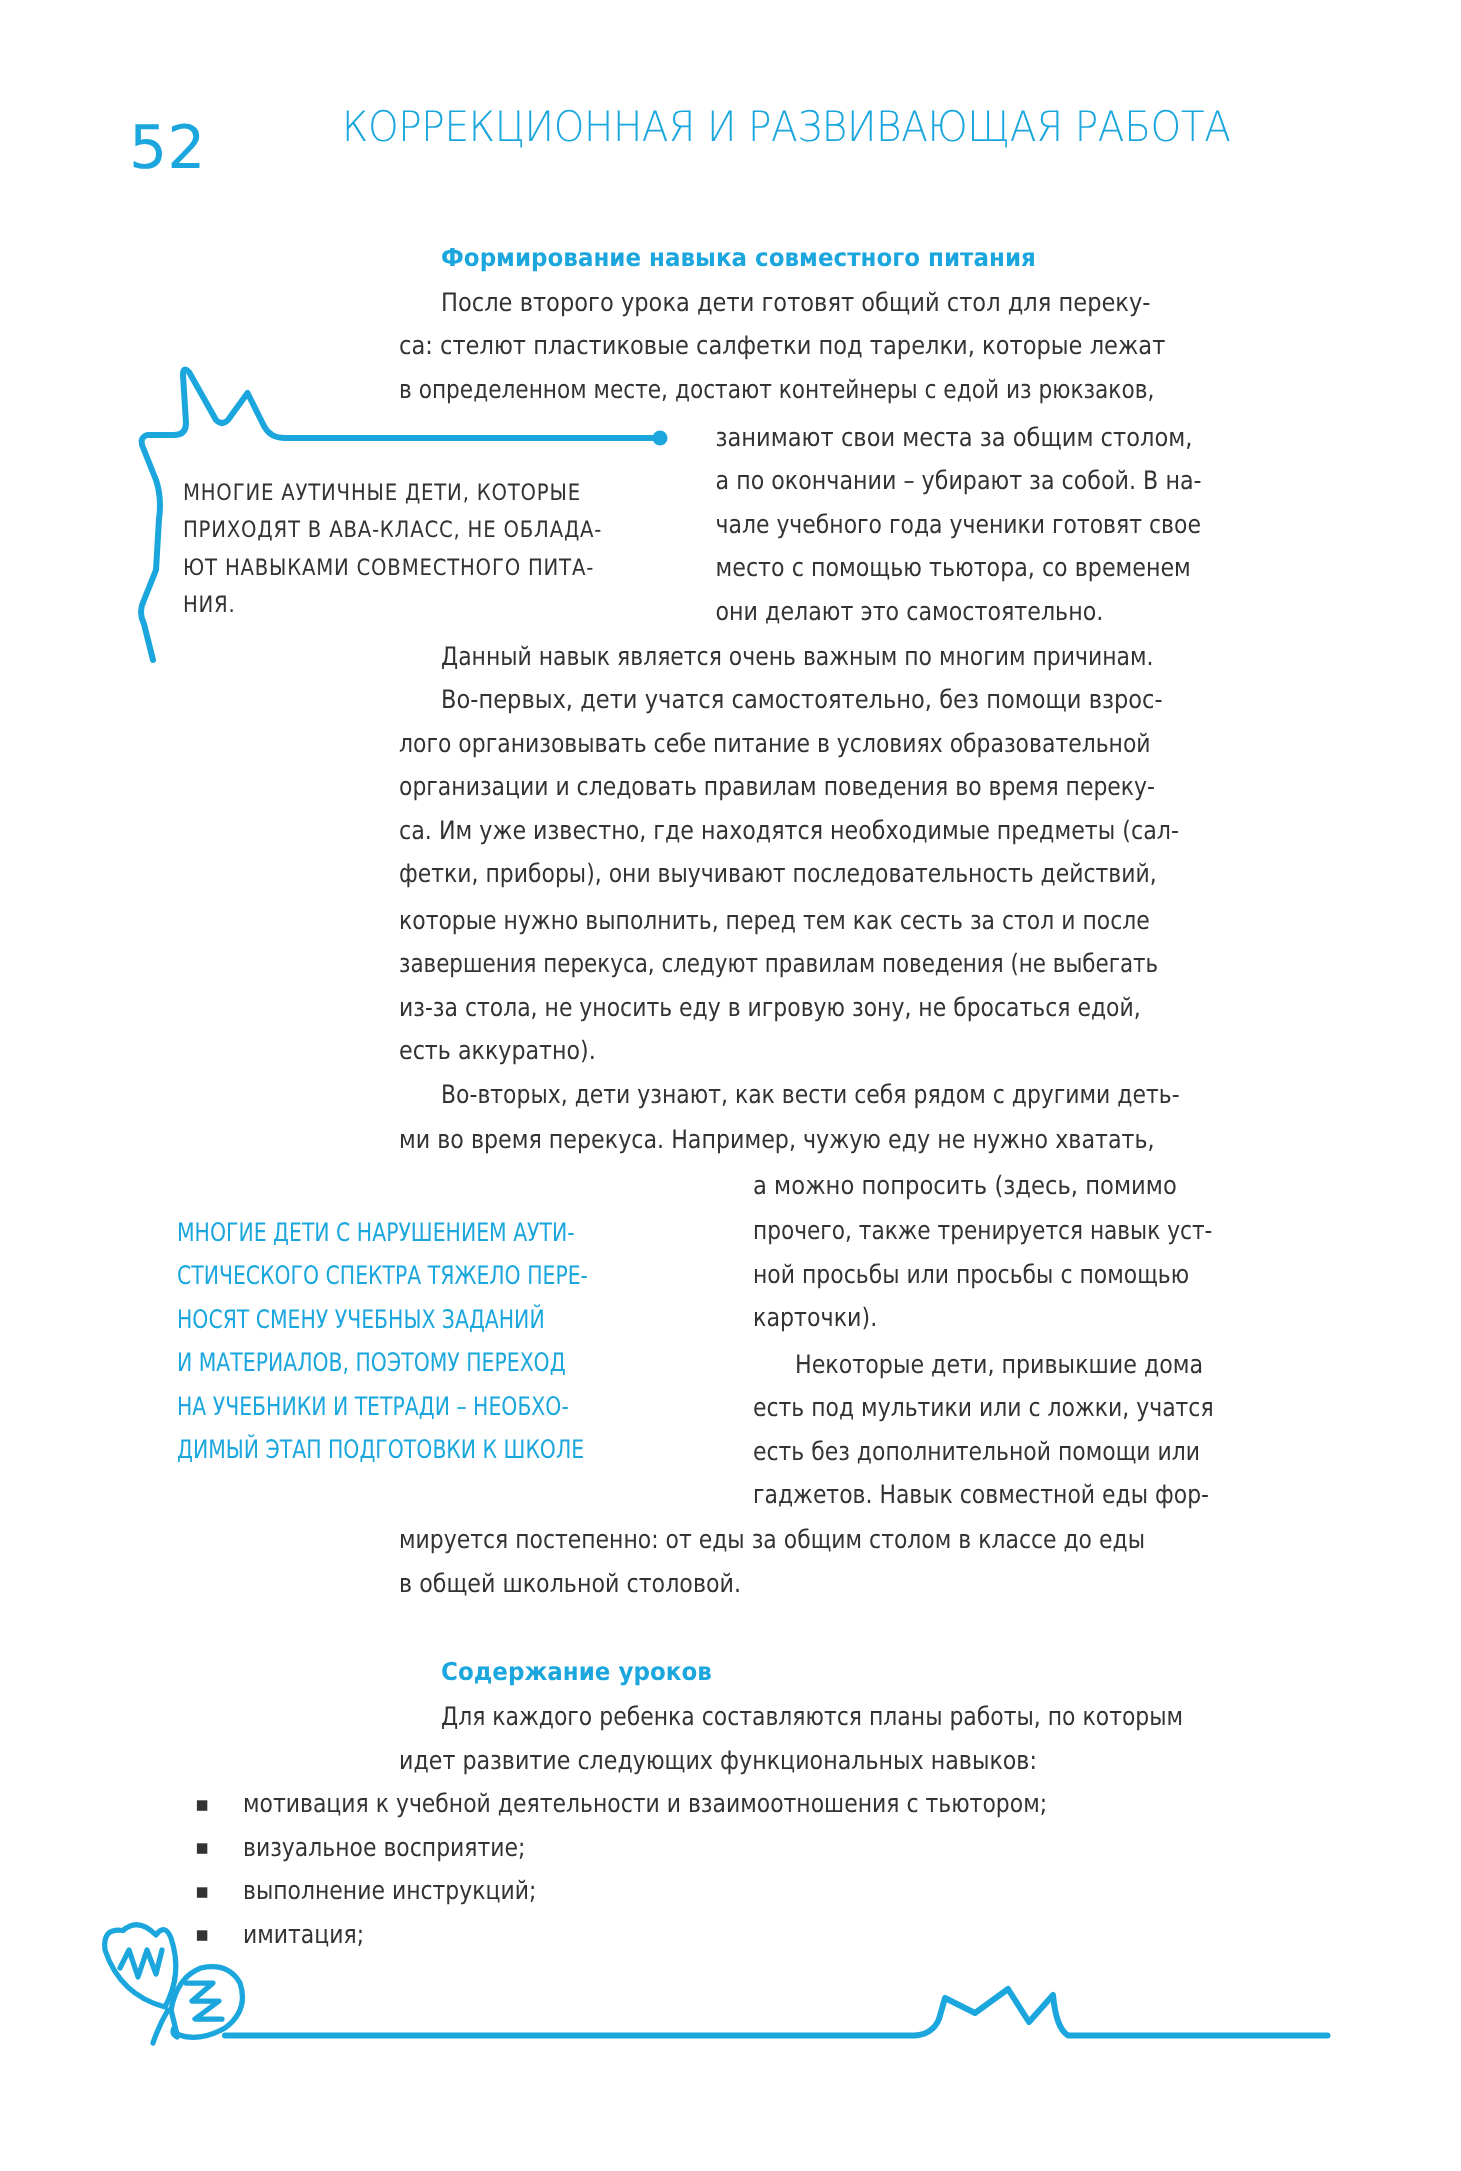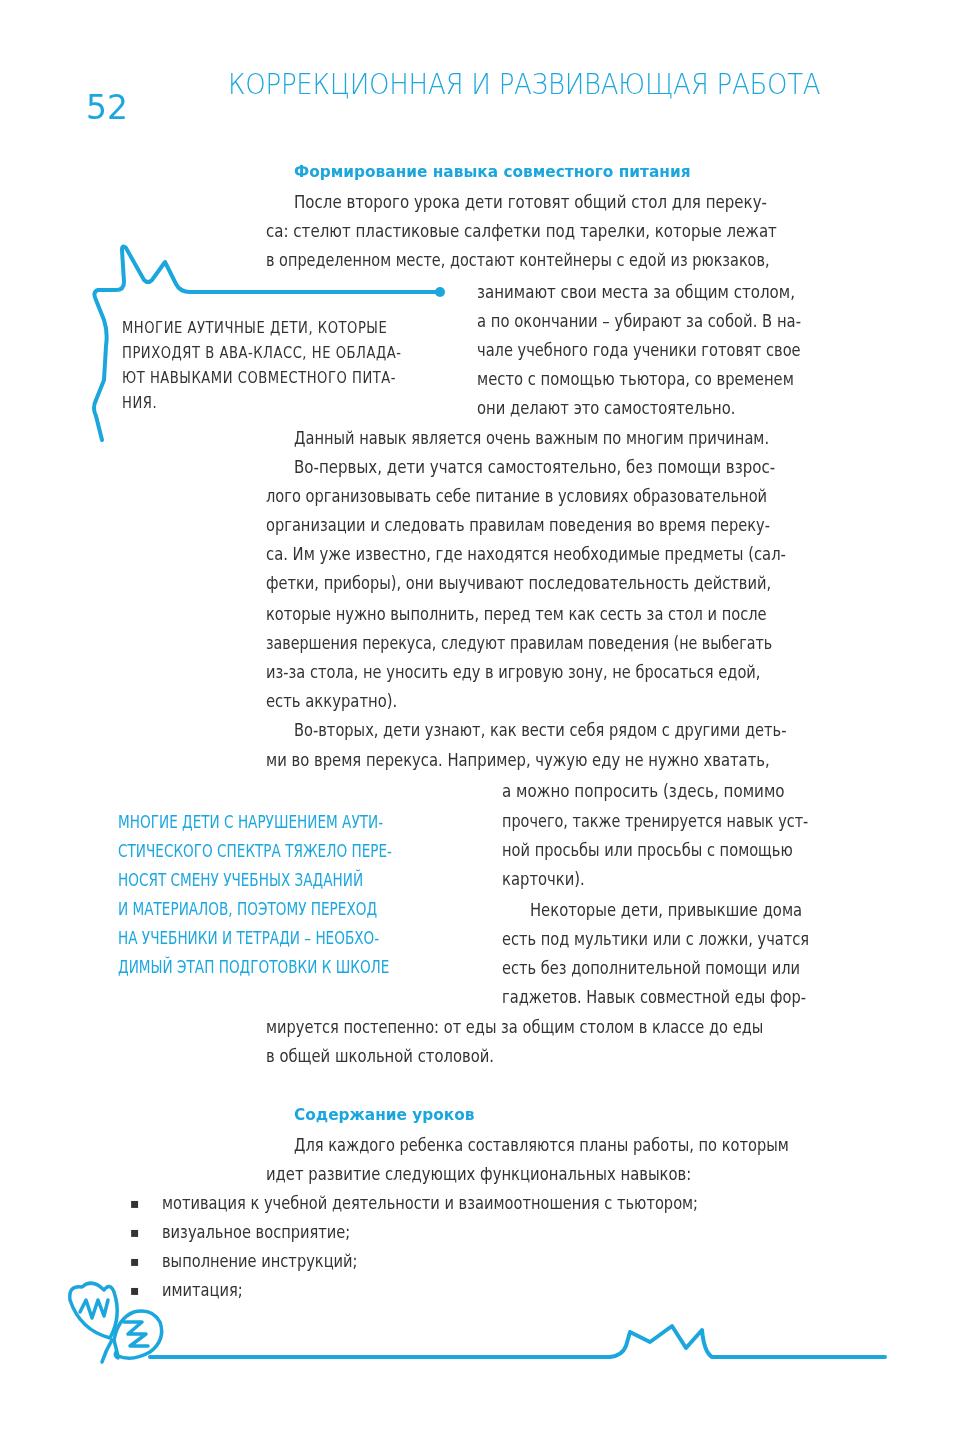--- a/index.html
+++ b/index.html
@@ -3,21 +3,21 @@
   <meta charset="utf-8">
   <style>
     html, body { margin: 0; padding: 0; background: #ffffff; }
     body {
       width: 974px; height: 1447px; position: relative; overflow: hidden;
       font-family: "DejaVu Sans", "Liberation Sans", sans-serif;
       color: #2b2b2b;
     }
     .abs { position: absolute; white-space: nowrap; }
     .page-num {
-      left: 86px; top: 88px; font-size: 33px; color: #1ba7dd; letter-spacing: 0px;
+      left: 86px; top: 76px; font-size: 40px; color: #1ba7dd; letter-spacing: 0px;
     }
     .running-head {
       left: 228px; top: 68px; font-size: 28px; color: #1ba7dd; font-weight: 300;
       letter-spacing: -0.3px; transform: scaleX(0.93); transform-origin: left top;
     }
     .section-title {
       font-size: 16.5px; font-weight: bold; color: #1ba7dd;
       transform: scaleX(0.93); transform-origin: left top;
     }
     .body-line {

